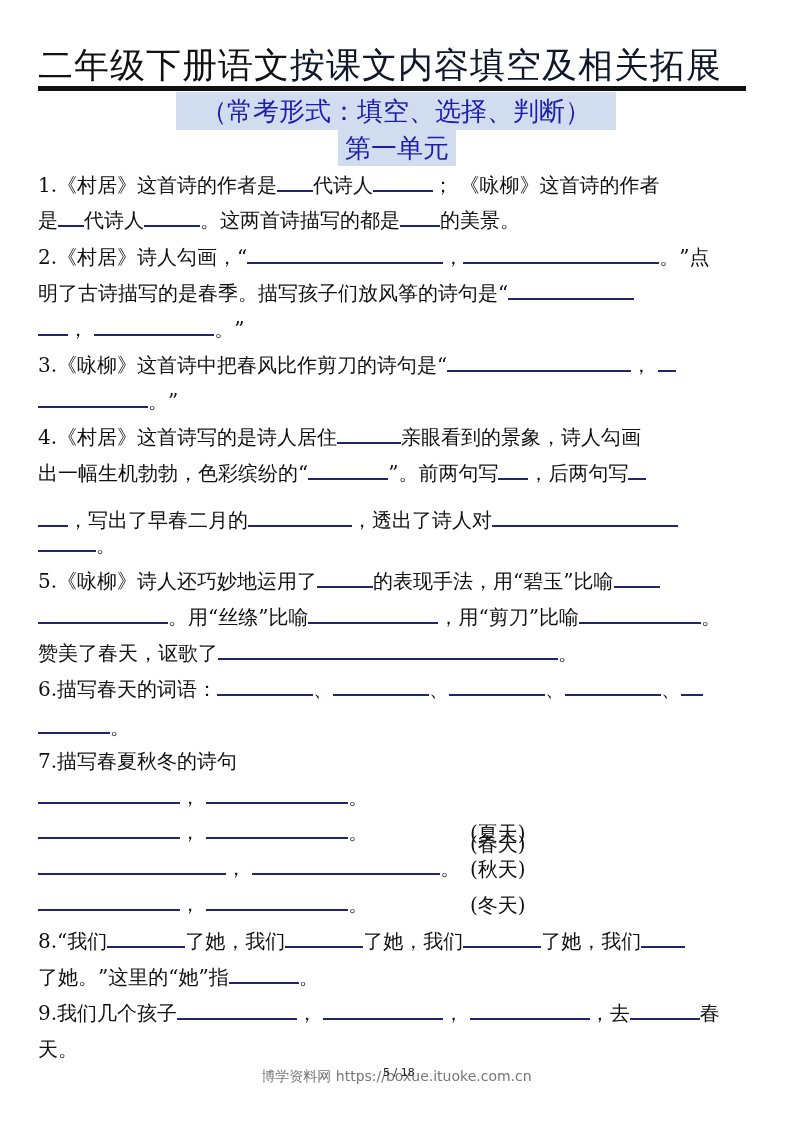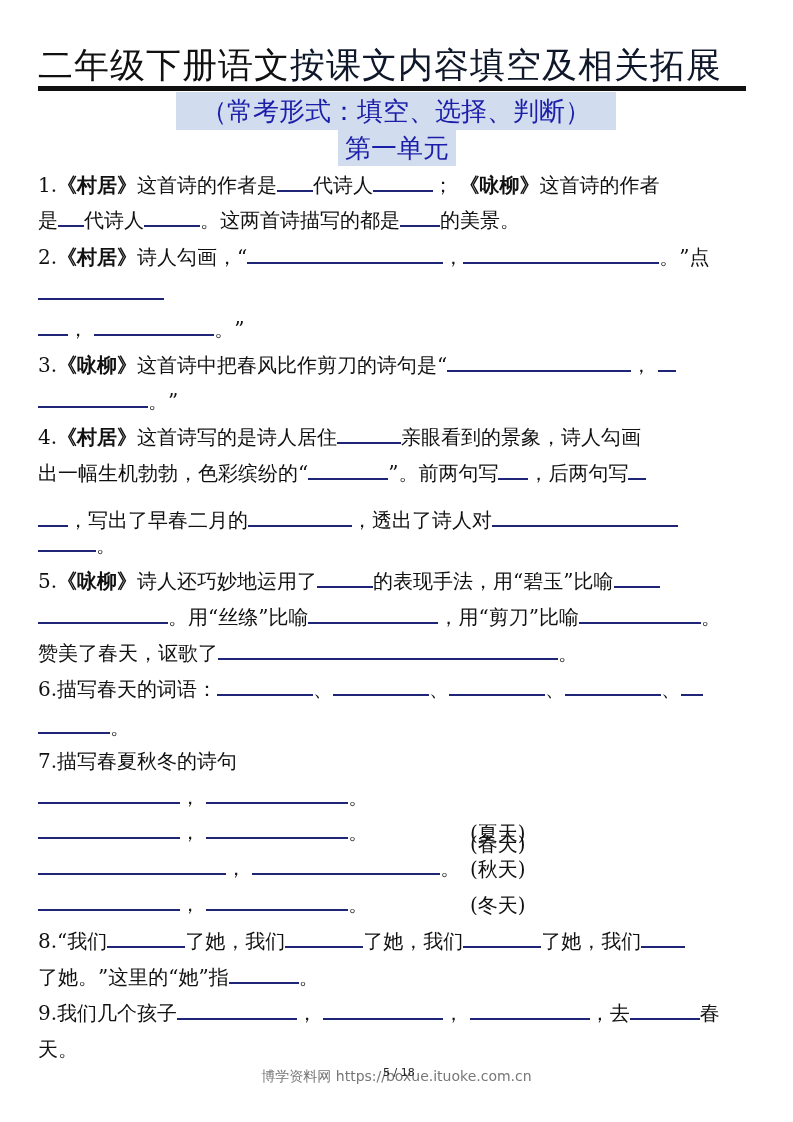--- a/index.html
+++ b/index.html
@@ -9,21 +9,21 @@
            font-size:35px; line-height:42px; white-space:nowrap; letter-spacing:1px; font-family:"DejaVu Sans", sans-serif; }
   .title .black { color:#111; }
   .title .red { color:#0f172a; }
   .title-rule { position:absolute; left:38px; top:86px; width:708px; height:5px; background:#111; }
   .subtitle { position:absolute; left:176px; top:92px; width:440px; height:38px; background:#d2dcef;
               color:#1b1ea8; font-size:26px; line-height:38px; text-align:center; white-space:nowrap; font-family:"DejaVu Sans", sans-serif; }
   .unit { position:absolute; left:338px; top:130px; width:118px; height:36px; background:#d2dcef;
           color:#1b1ea8; font-size:26px; line-height:36px; text-align:center; font-family:"DejaVu Sans", sans-serif; }
   .line { position:absolute; left:38px; height:34px; font-size:20px; line-height:34px; white-space:nowrap; }
   .b { display:inline-block; border-bottom:2px solid #1e2577; height:22px; vertical-align:baseline; }
-  .bold { font-weight:bold; }
+  .bold { font-weight:normal; }
   .season { position:absolute; left:470px; font-size:20px; }
   .footer { position:absolute; left:0; width:793px; top:1068px; text-align:center; font-size:14px; color:#777;
             font-family:"DejaVu Sans", sans-serif; }
   .pagenum { position:absolute; left:383px; top:1066px; font-size:11px; color:#222; font-family:"DejaVu Sans", sans-serif; }
 </style>
 </head>
 <body>
 
 <div class="title"><span class="black">二年级下册语文</span><span class="red">按课文内容填空及相关拓展</span></div>
 <div class="title-rule"></div>
@@ -34,21 +34,21 @@
   <span>1.</span><span class="bold">《村居》</span><span>这首诗的作者是</span><span class="b" style="width:36px"></span><span>代诗人</span><span class="b" style="width:60px"></span><span>；</span> <span class="bold">《咏柳》</span><span>这首诗的作者</span>
 </div>
 <div class="line" style="top:203px">
   <span>是</span><span class="b" style="width:26px"></span><span>代诗人</span><span class="b" style="width:56px"></span><span>。这两首诗描写的都是</span><span class="b" style="width:40px"></span><span>的美景。</span>
 </div>
 
 <div class="line" style="top:240px">
   <span>2.</span><span class="bold">《村居》</span><span>诗人勾画，“</span><span class="b" style="width:196px"></span><span>，</span><span class="b" style="width:196px"></span><span>。”点</span>
 </div>
 <div class="line" style="top:276px">
-  <span class="b" style="width:126px"></span>
+  <span>明了古诗描写的是春季。描写孩子们放风筝的诗句是“</span><span class="b" style="width:126px"></span>
 </div>
 <div class="line" style="top:312px">
   <span class="b" style="width:30px"></span><span>，</span> <span class="b" style="width:120px"></span><span>。”</span>
 </div>
 
 <div class="line" style="top:348px">
   <span>3.</span><span class="bold">《咏柳》</span><span>这首诗中把春风比作剪刀的诗句是“</span><span class="b" style="width:184px"></span><span>，</span> <span class="b" style="width:18px"></span>
 </div>
 <div class="line" style="top:384px">
   <span class="b" style="width:110px"></span><span>。”</span>

